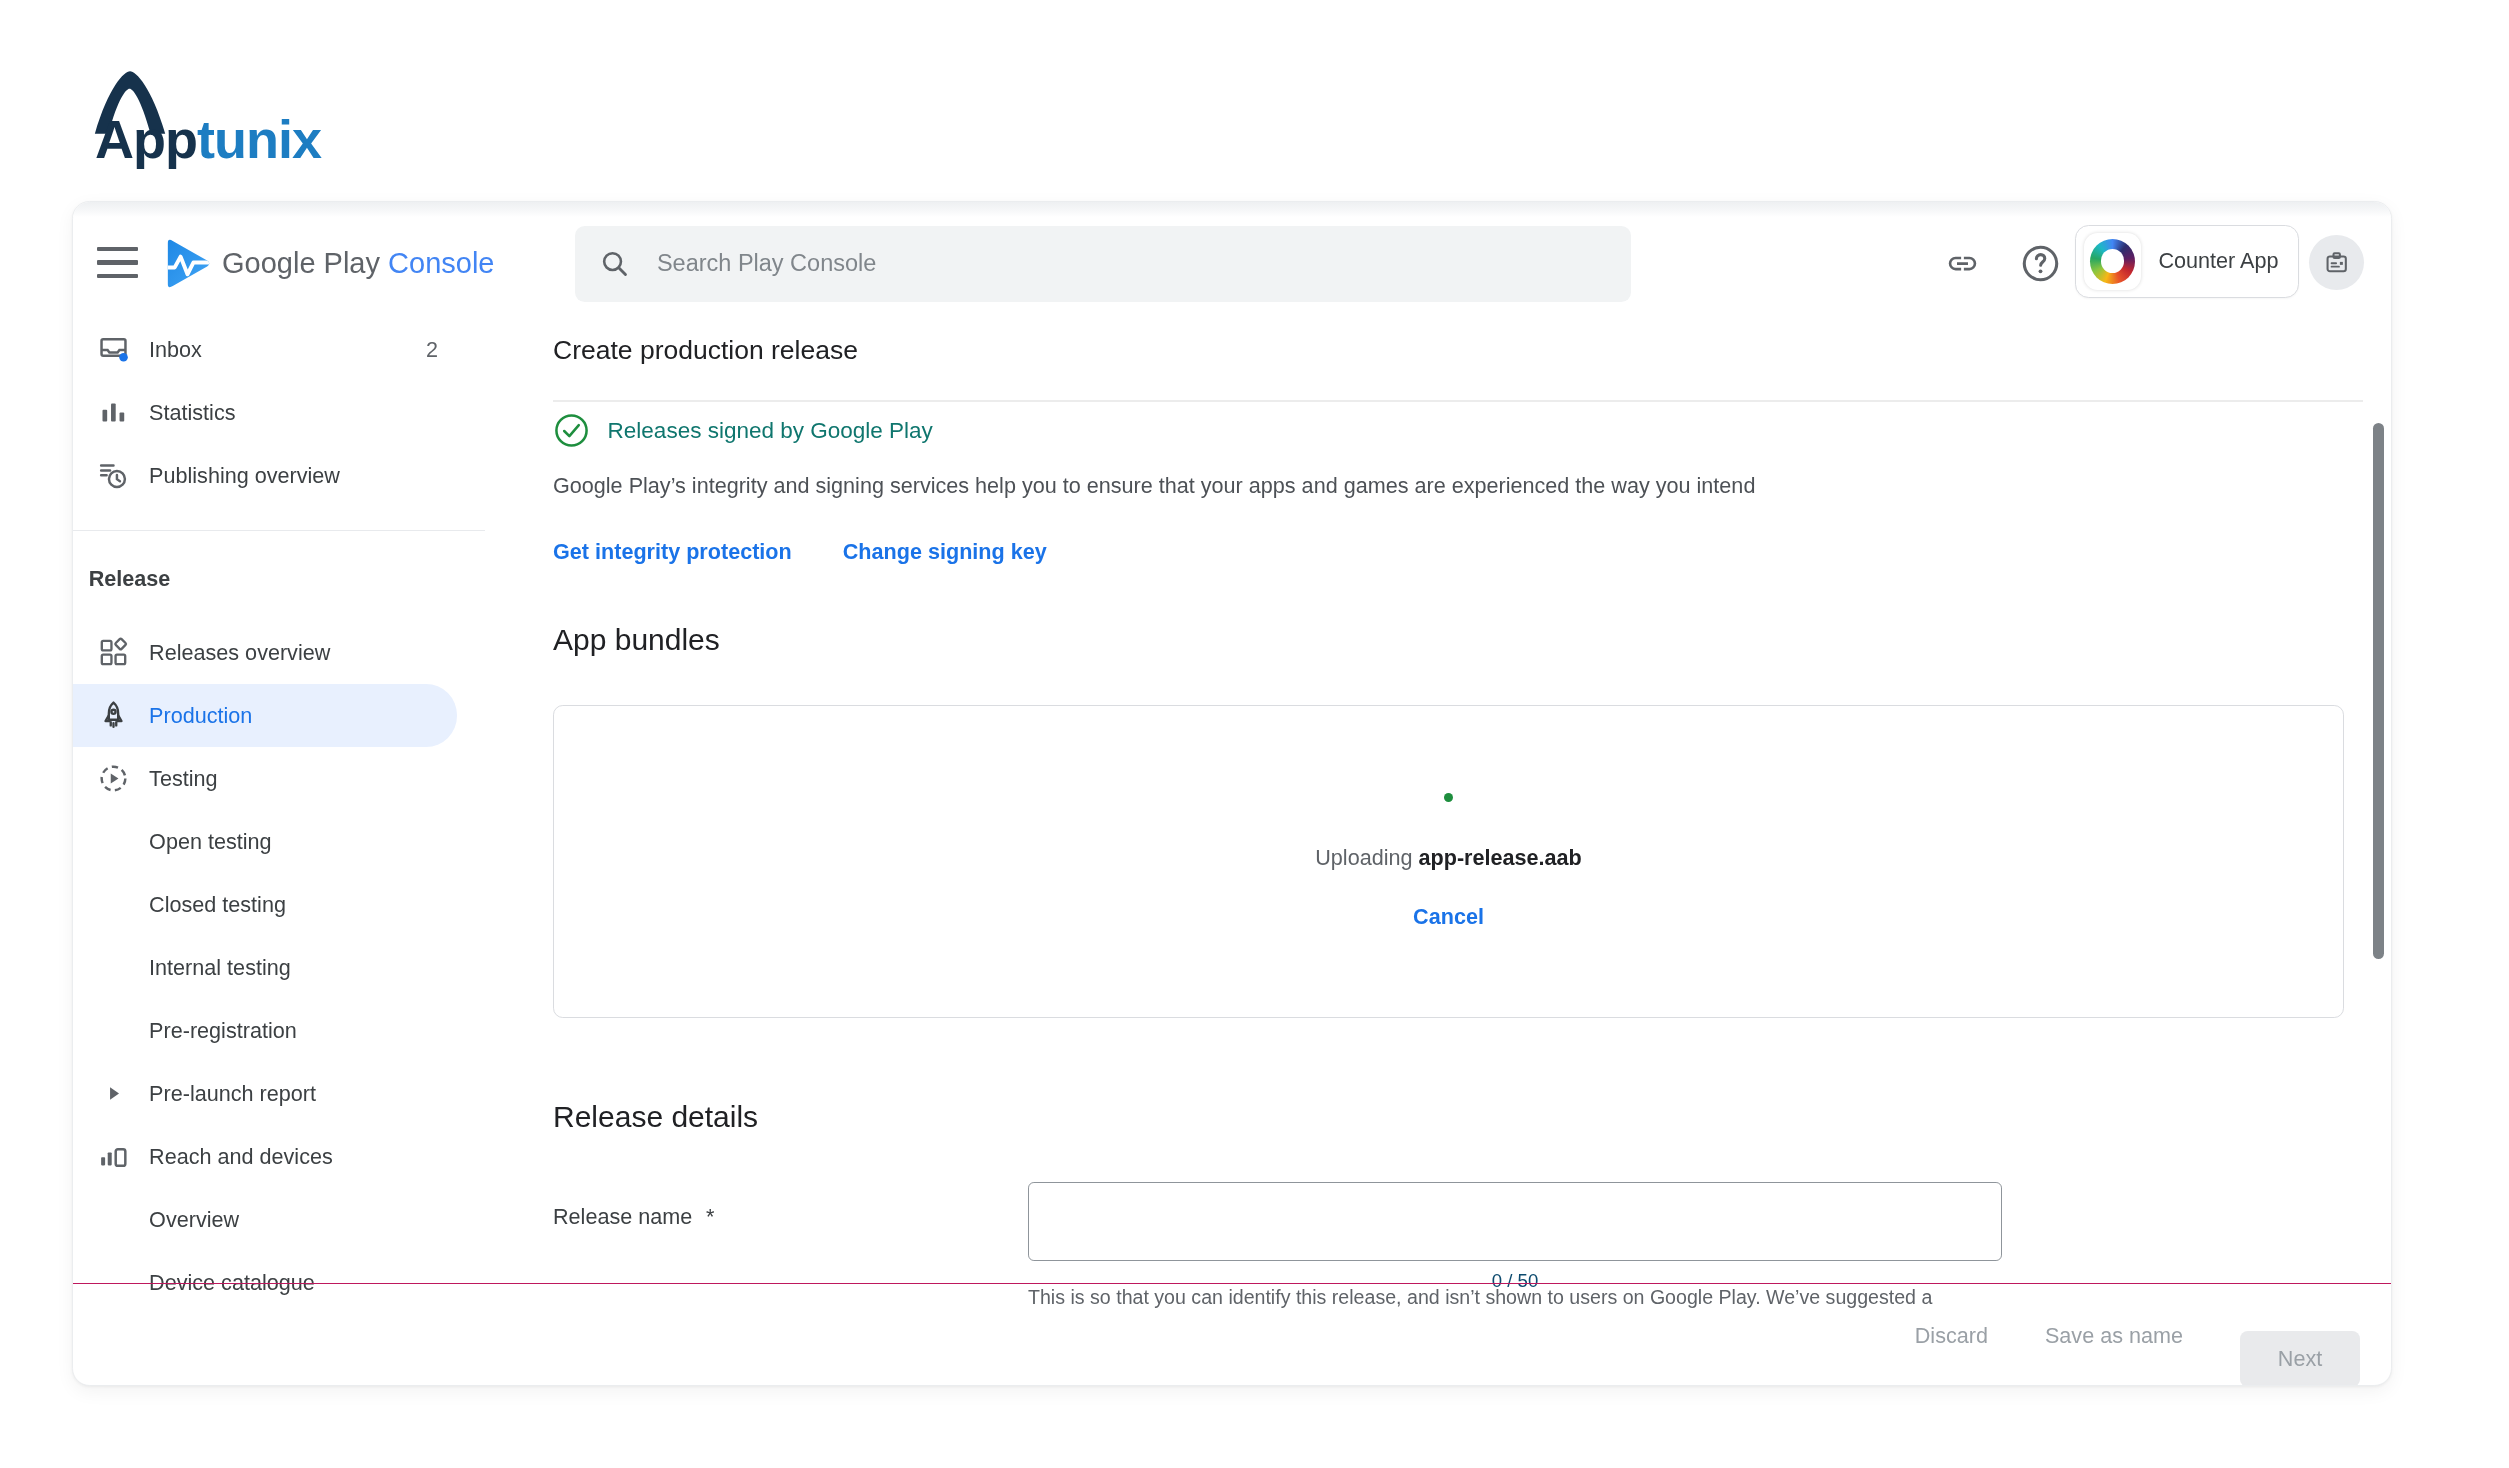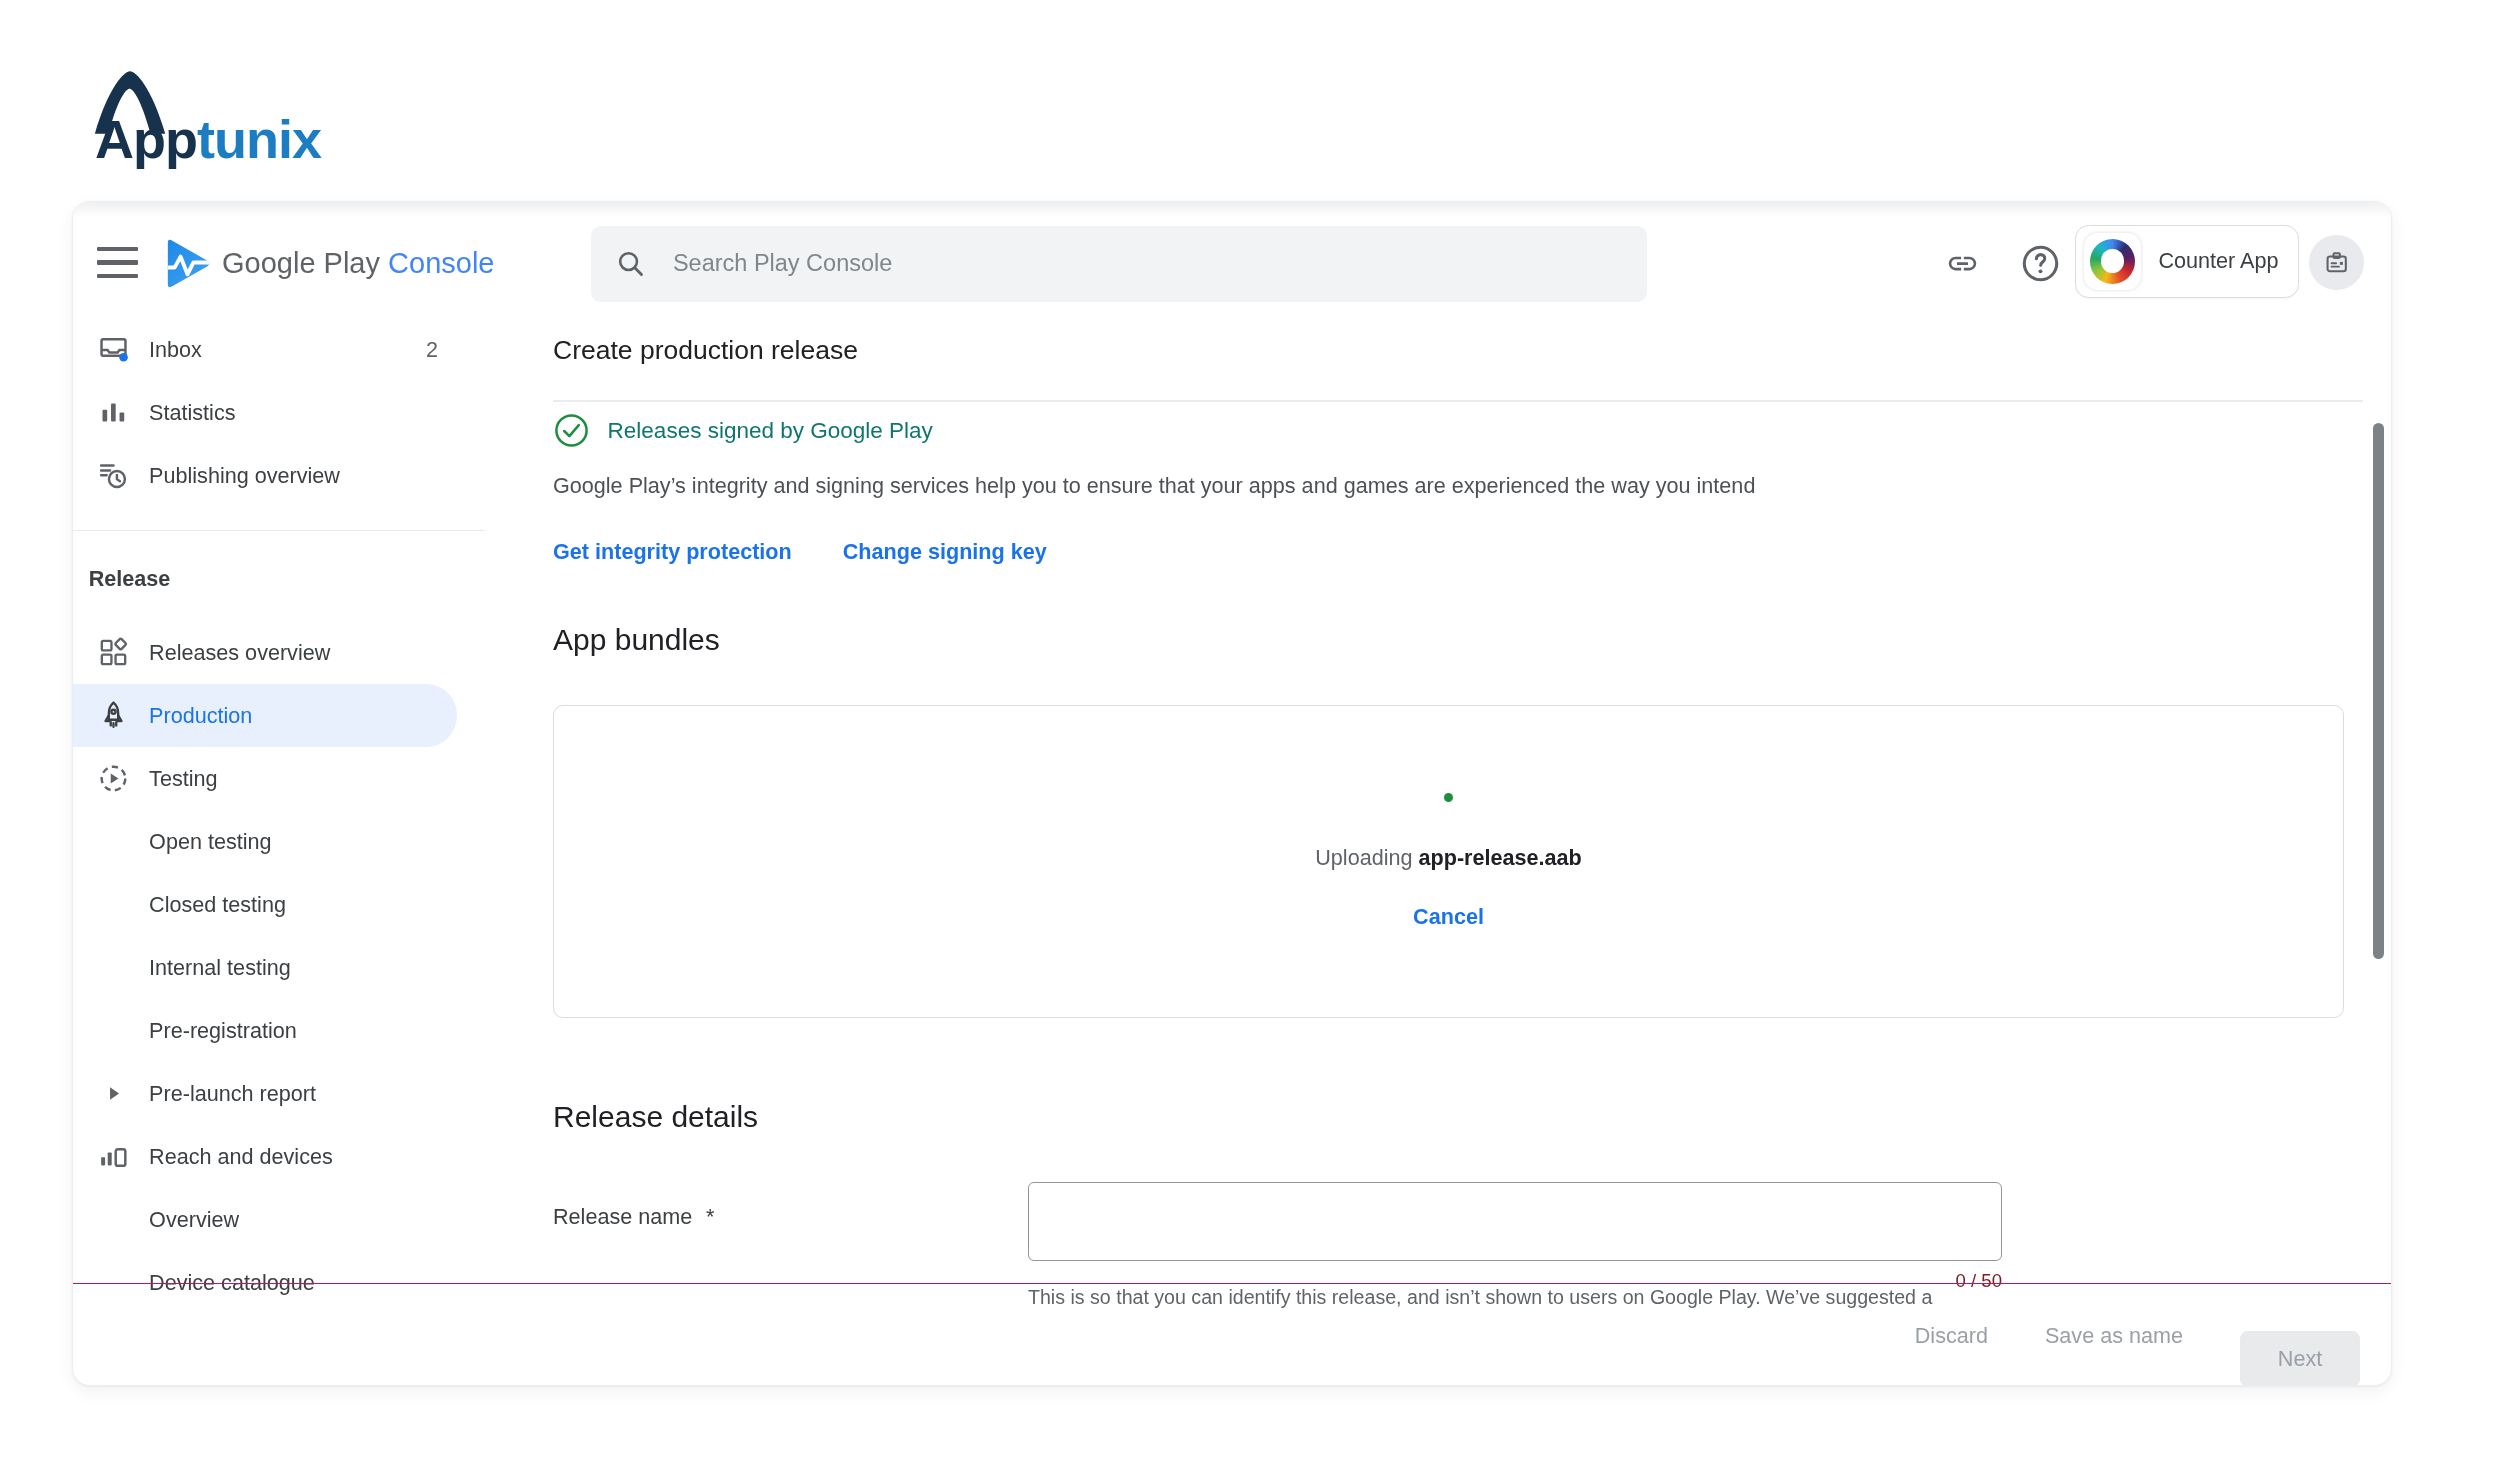--- a/index.html
+++ b/index.html
@@ -25,21 +25,21 @@
     background:linear-gradient(180deg,#eef0f2 0%,#f7f8f9 60%,#ffffff 100%); border-radius:17.6px 17.6px 0 0; }
   
   .hamburger { position:absolute; left:23.5px; top:45px; width:41px; height:31px; display:flex; flex-direction:column; justify-content:space-between; cursor:pointer; }
   .hamburger span { display:block; height:4.4px; background:#5f6368; border-radius:1px; }
   .brand-triangle { position:absolute; left:86px; top:33px; }
   .brand-text { position:absolute; left:149px; top:45px; font-size:29px; letter-spacing:0; white-space:nowrap; }
   .brand-gray { color:#5f6368; }
   .brand-blue { color:var(--brand-blue); }
   .searchbar {
     position:absolute; left:502px; top:23.5px; width:1056px; height:76px;
-    background:#f1f3f4; border-radius:9.8px; display:flex; align-items:center; padding:0 23.5px;margin-left:16px;
+    background:#f1f3f4; border-radius:9.8px; display:flex; align-items:center; padding:0 23.5px;
   }
   .searchbar svg { flex:0 0 auto; }
   .searchbar input {
     flex:1; margin-left:27.4px; border:none; outline:none; background:transparent;
     font-family:inherit; font-size:23.5px; color:#3c4043;
   }
   .searchbar input::placeholder { color:#80868b; }
   .hdr-icon { position:absolute; cursor:pointer; }
   .icon-link { left:1868px; top:45px; }
   .icon-help { left:1947px; top:41px; }
@@ -88,21 +88,21 @@
   .upload-text b { color:#202124; font-weight:700; }
   .upload-cancel { margin-top:33px; font-size:21.6px; }
   .h2-details { top:898px; }
   .field-label { position:absolute; left:0; top:1002px; font-size:21.6px; color:#3c4043; }
   .field-label .req { margin-left:13.7px; }
   .name-input {
     position:absolute; left:475px; top:980px; width:974px; height:79px;
     border:1.5px solid #8f959b; border-radius:5.9px; background:#fff;
     font-family:inherit; font-size:23.5px; color:#202124; padding:0 19.6px; outline:none;
   }
-  .char-counter { position:absolute; left:475px; top:1068px; width:974px; text-align:right; font-size:18.6px; color:#7f1d1d; }
+  .char-counter { position:absolute; left:475px; top:1068px; width:974px; text-align:center; font-size:18.6px; color:#0c4a6e; }
   .helper-clip { position:absolute; left:475px; top:1084px; width:1127px; height:22.5px; overflow:hidden; }
   .helper-text { font-size:19.6px; color:#5f6368; white-space:nowrap; }
   
   .footer {
     position:absolute; left:0; top:1081px; width:100%; height:104px;
     border-top:1px solid #be185d; display:flex; align-items:center; justify-content:flex-end;
     gap:57px; padding-right:31px; pointer-events:none;
   }
   .footer > * { pointer-events:auto; }
   .txt-btn { font-size:21.6px; color:#9aa0a6; background:none; border:none; font-family:inherit; cursor:default; }

